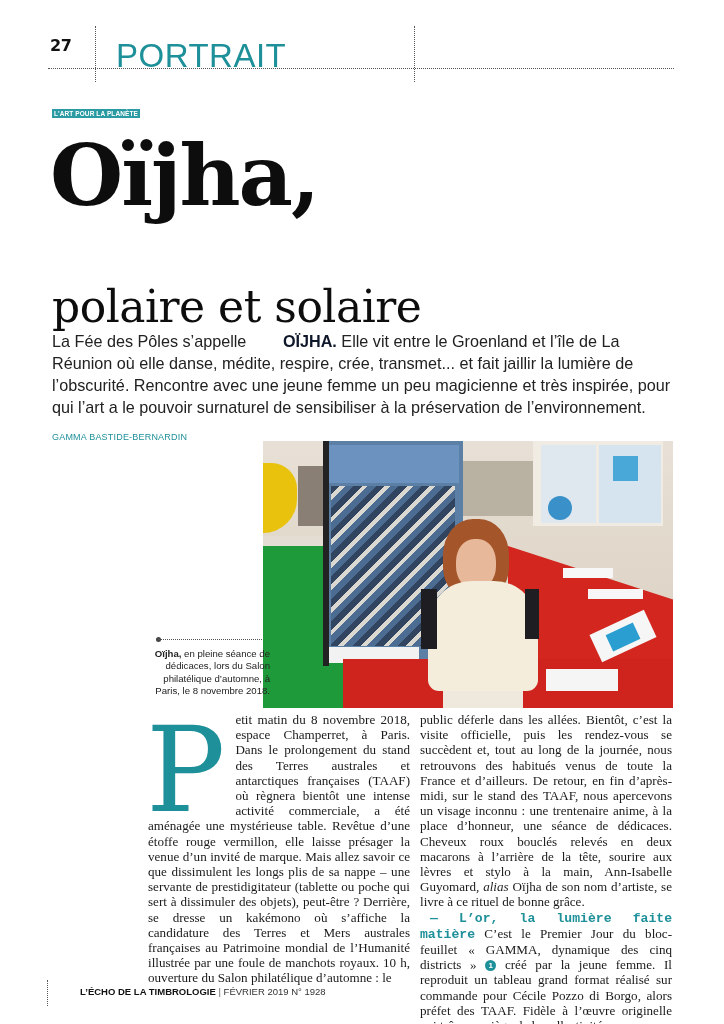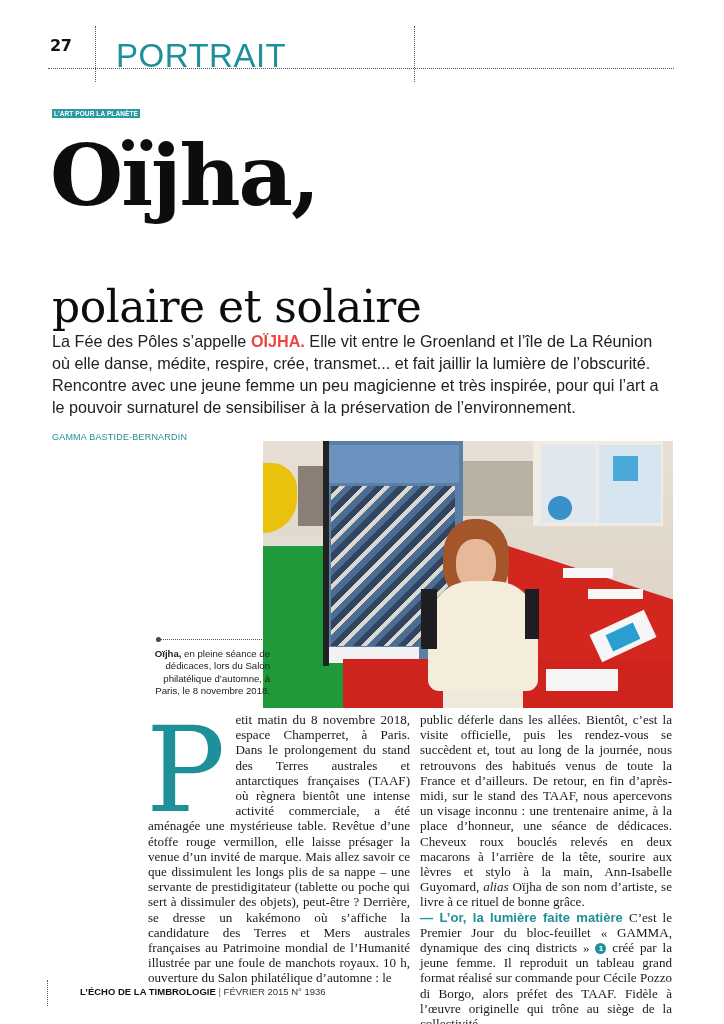--- a/index.html
+++ b/index.html
@@ -11,39 +11,39 @@
   .section-title { left: 116px; top: 22px; font-family: "Liberation Sans", sans-serif; font-size: 33px; color: #1e9099; letter-spacing: 0.5px; margin-top: 15px; }
   .vline { border-left: 1px dotted #555; width: 0; }
   .hline { border-top: 1px dotted #555; height: 0; }
 
   .kicker { left: 52px; top: 109px; background: #2a9aa3; color: #fff; font-family: "Liberation Sans", sans-serif; font-weight: bold; font-size: 6.5px; padding: 1px 2px; letter-spacing: 0.1px; }
 
   .headline1 { left: 50px; top: 126px; font-family: "DejaVu Serif", serif; font-weight: bold; font-size: 84px; line-height: 100px; color: #0d0d0d; letter-spacing: -2px; }
   .headline2 { left: 52px; top: 243px; font-family: "DejaVu Serif", serif; font-size: 44px; line-height: 60px; color: #0d0d0d; letter-spacing: -0.5px; margin-top: 34px; }
 
   .standfirst { left: 52px; top: 330px; width: 620px; font-family: "Liberation Sans", sans-serif; font-size: 16.2px; line-height: 22px; color: #222; }
-  .standfirst .name { color: #ef4444; font-weight: bold; }
+  .standfirst .name { color: #0f172a; font-weight: bold; margin-left: 32px; }
 
   .byline { left: 52px; top: 432px; font-family: "Liberation Sans", sans-serif; font-size: 9px; color: #1e9099; letter-spacing: 0.2px; }
 
   
   .photo { left: 263px; top: 441px; width: 410px; height: 267px; overflow: hidden; background: #d9cfc0; }
   .photo div { position: absolute; }
 
   .caption-line { left: 158px; top: 639px; width: 104px; }
   .caption-dot { left: 156px; top: 637px; width: 5px; height: 5px; border-radius: 50%; background: #444; }
   .caption { left: 142px; top: 648px; width: 128px; text-align: right; font-family: "Liberation Sans", sans-serif; font-size: 9.6px; line-height: 12.4px; color: #222; }
   .caption b { font-weight: bold; }
 
   
   .col { font-family: "Liberation Serif", serif; font-size: 13.1px; line-height: 15.2px; color: #1a1a1a; text-align: justify; }
   .col1 { left: 148px; top: 712px; width: 262px; }
   .col2 { left: 420px; top: 712px; width: 252px; }
   .dropcap { float: left; font-family: "DejaVu Serif", serif; font-size: 118px; line-height: 100px; color: #1e9099; margin: 8px 10px 0 -2px; height: 98px; }
-  .subhead { color: #1e9099; font-family: Liberation Sans, sans-serif; font-weight: bold; }
+  .subhead { color: #1e9099; font-family: Liberation Mono, monospace; font-weight: bold; margin-left: 10px; }
   .marker { display: inline-block; width: 11px; height: 11px; border-radius: 50%; background: #1e9099; color: #fff; font-family: "Liberation Sans", sans-serif; font-weight: bold; font-size: 8px; line-height: 11px; text-align: center; vertical-align: 1px; }
 
   .footer { left: 52px; top: 986px; font-family: "Liberation Sans", sans-serif; font-size: 9.5px; color: #333; }
   .footer b { color: #111; padding-left: 28px; }
   .footer .sep { color: #666; }
 </style>
 </head>
 <body>
 
 <div class="abs page-num">27</div>
@@ -107,13 +107,13 @@
 
 <div class="abs col col1">
   <span class="dropcap">P</span><span>etit matin du 8 novembre 2018, espace Champerret, à Paris. Dans le prolongement du stand des Terres australes et antarctiques françaises (TAAF) où règnera bientôt une intense activité commerciale, a été aménagée une mystérieuse table. Revêtue d’une étoffe rouge vermillon, elle laisse présager la venue d’un invité de marque. Mais allez savoir ce que dissimulent les longs plis de sa nappe – une servante de prestidigitateur (tablette ou poche qui sert à dissimuler des objets), peut-être ? Derrière, se dresse un kakémono où s’affiche la candidature des Terres et Mers australes françaises au Patrimoine mondial de l’Humanité illustrée par une foule de manchots royaux. 10 h, ouverture du Salon philatélique d’automne : le</span>
 </div>
 <div class="abs col col2">
   <span>public déferle dans les allées. Bientôt, c’est la visite officielle, puis les rendez-vous se succèdent et, tout au long de la journée, nous retrouvons des habitués venus de toute la France et d’ailleurs. De retour, en fin d’après-midi, sur le stand des TAAF, nous apercevons un visage inconnu : une trentenaire anime, à la place d’honneur, une séance de dédicaces. Cheveux roux bouclés relevés en deux macarons à l’arrière de la tête, sourire aux lèvres et stylo à la main, Ann-Isabelle Guyomard, </span><i>alias</i><span> Oïjha de son nom d’artiste, se livre à ce rituel de bonne grâce.</span><br>
   <span class="subhead">— L’or, la lumière faite matière</span><span> C’est le Premier Jour du bloc-feuillet « GAMMA, dynamique des cinq districts » </span><span class="marker">1</span><span> créé par la jeune femme. Il reproduit un tableau grand format réalisé sur commande pour Cécile Pozzo di Borgo, alors préfet des TAAF. Fidèle à l’œuvre originelle qui trône au siège de la collectivité,</span>
 </div>
 
 <div class="abs vline" style="left:47px; top:980px; height:26px;"></div>
-<div class="abs footer"><b>L’ÉCHO DE LA TIMBROLOGIE</b> <span class="sep">|</span> <span>FÉVRIER 2015 N° 1936</span></div>
+<div class="abs footer"><b>L’ÉCHO DE LA TIMBROLOGIE</b> <span class="sep">|</span> <span>FÉVRIER 2019 N° 1928</span></div>
 
 </body></html>

